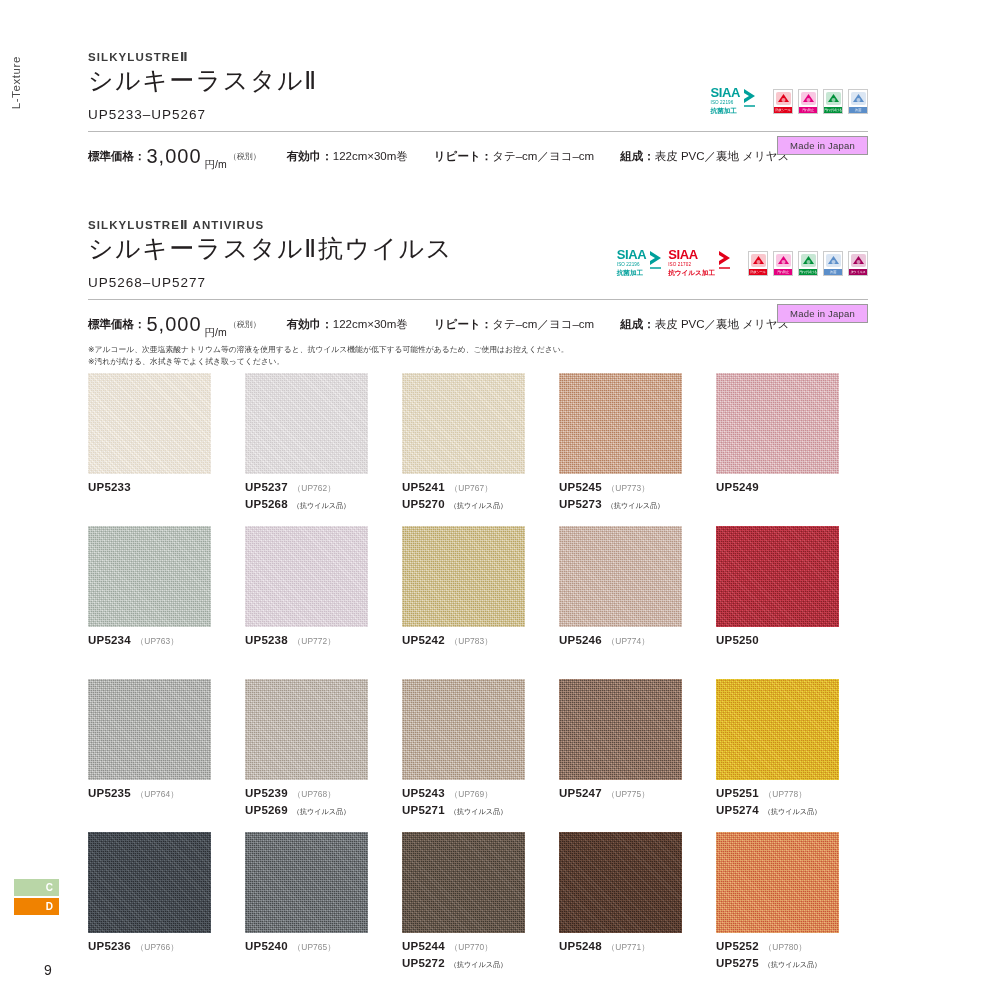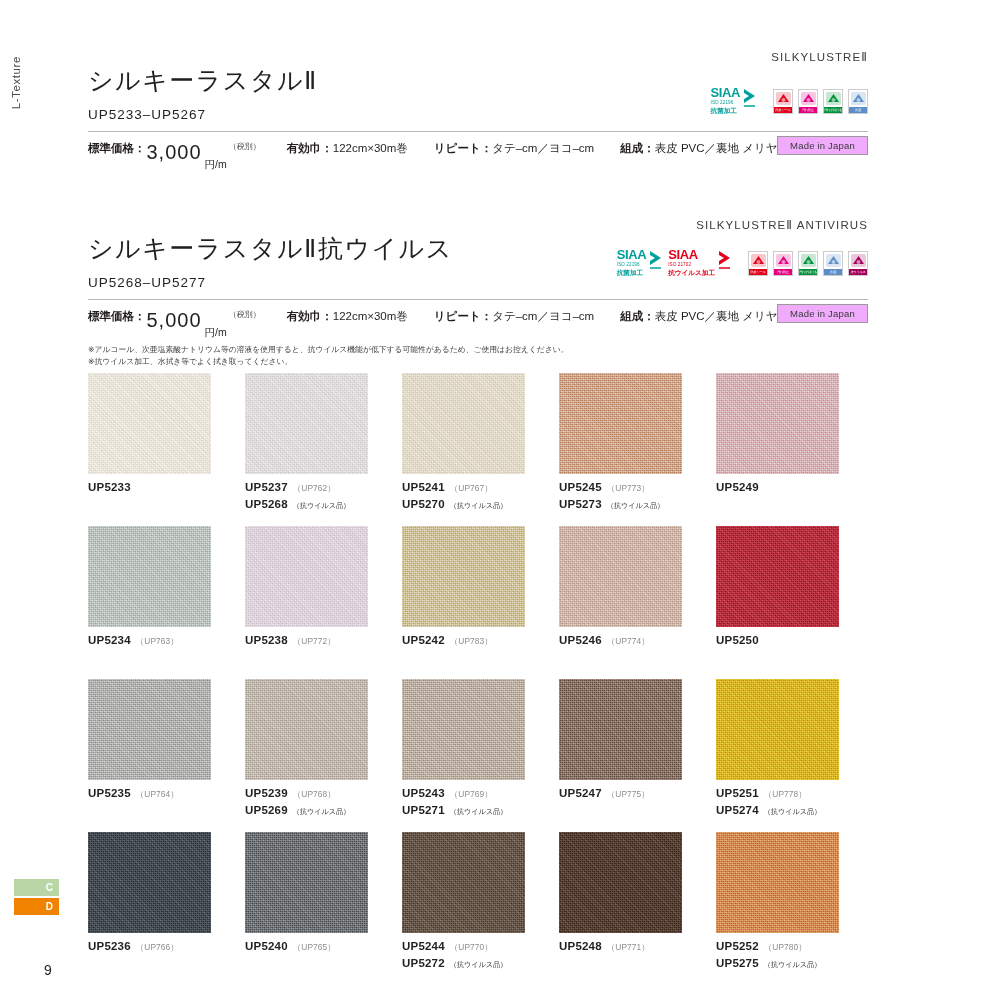--- a/index.html
+++ b/index.html
@@ -56,22 +56,21 @@
   .section {
     position: absolute;
     left: 88px;
     width: 780px;
   }
   .sec-eyebrow {
     font-size: 11.5px;
     letter-spacing: 1.1px;
     color: #3b3b3b;
     margin: 0 0 3px 0;
-    font-weight: 400;
-    text-align: right;
+    font-weight: 700;
   }
   .sec-title {
     font-size: 25px;
     font-weight: 500;
     letter-spacing: 1.5px;
     color: #231f20;
     margin: 0 0 12px 0;
     line-height: 1.1;
   }
   .sec-range {
@@ -86,21 +85,21 @@
     margin: 0;
   }
   .specs {
     display: flex;
     align-items: baseline;
     padding-top: 9px;
     font-size: 11.5px;
     color: #231f20;
     position: relative;
   }
-  .spec-block { margin-right: 26px; white-space: nowrap; display: flex; align-items: flex-start; }
+  .spec-block { margin-right: 26px; white-space: nowrap; display: flex; align-items: center; }
   .spec-label { font-weight: bold; font-size: 11.5px; }
   .spec-price {
     font-size: 20px;
     letter-spacing: 1px;
     margin: 0 3px 0 1px;
     font-weight: 400;
   }
   .spec-unit { font-size: 10.5px; margin-top: 17px; }
   .spec-tax { font-size: 8px; color: #444; margin-left: 2px; }
   .spec-val { font-size: 11.5px; }
@@ -370,21 +369,21 @@
         <span class="spec-val">タテ–cm／ヨコ–cm</span>
       </div>
       <div class="spec-block">
         <span class="spec-label">組成：</span>
         <span class="spec-val">表皮 PVC／裏地 メリヤス</span>
       </div>
       <div class="made-in">Made in Japan</div>
     </div>
     <div class="notes" id="notes1">
         <div>※アルコール、次亜塩素酸ナトリウム等の溶液を使用すると、抗ウイルス機能が低下する可能性があるため、ご使用はお控えください。</div>
-        <div>※抗ウイルス加工、水拭き等でよく拭き取ってください。</div>
+        <div>※汚れが拭ける、水拭き等でよく拭き取ってください。</div>
       </div>
   </div>
 
   <div class="grid" id="grid">
       <div class="cell">
         <div class="swatch" style="background: rgb(238, 230, 216);">
           <div class="weave"></div>
           <div class="weave2"></div>
         </div>
         <div class="labels">

